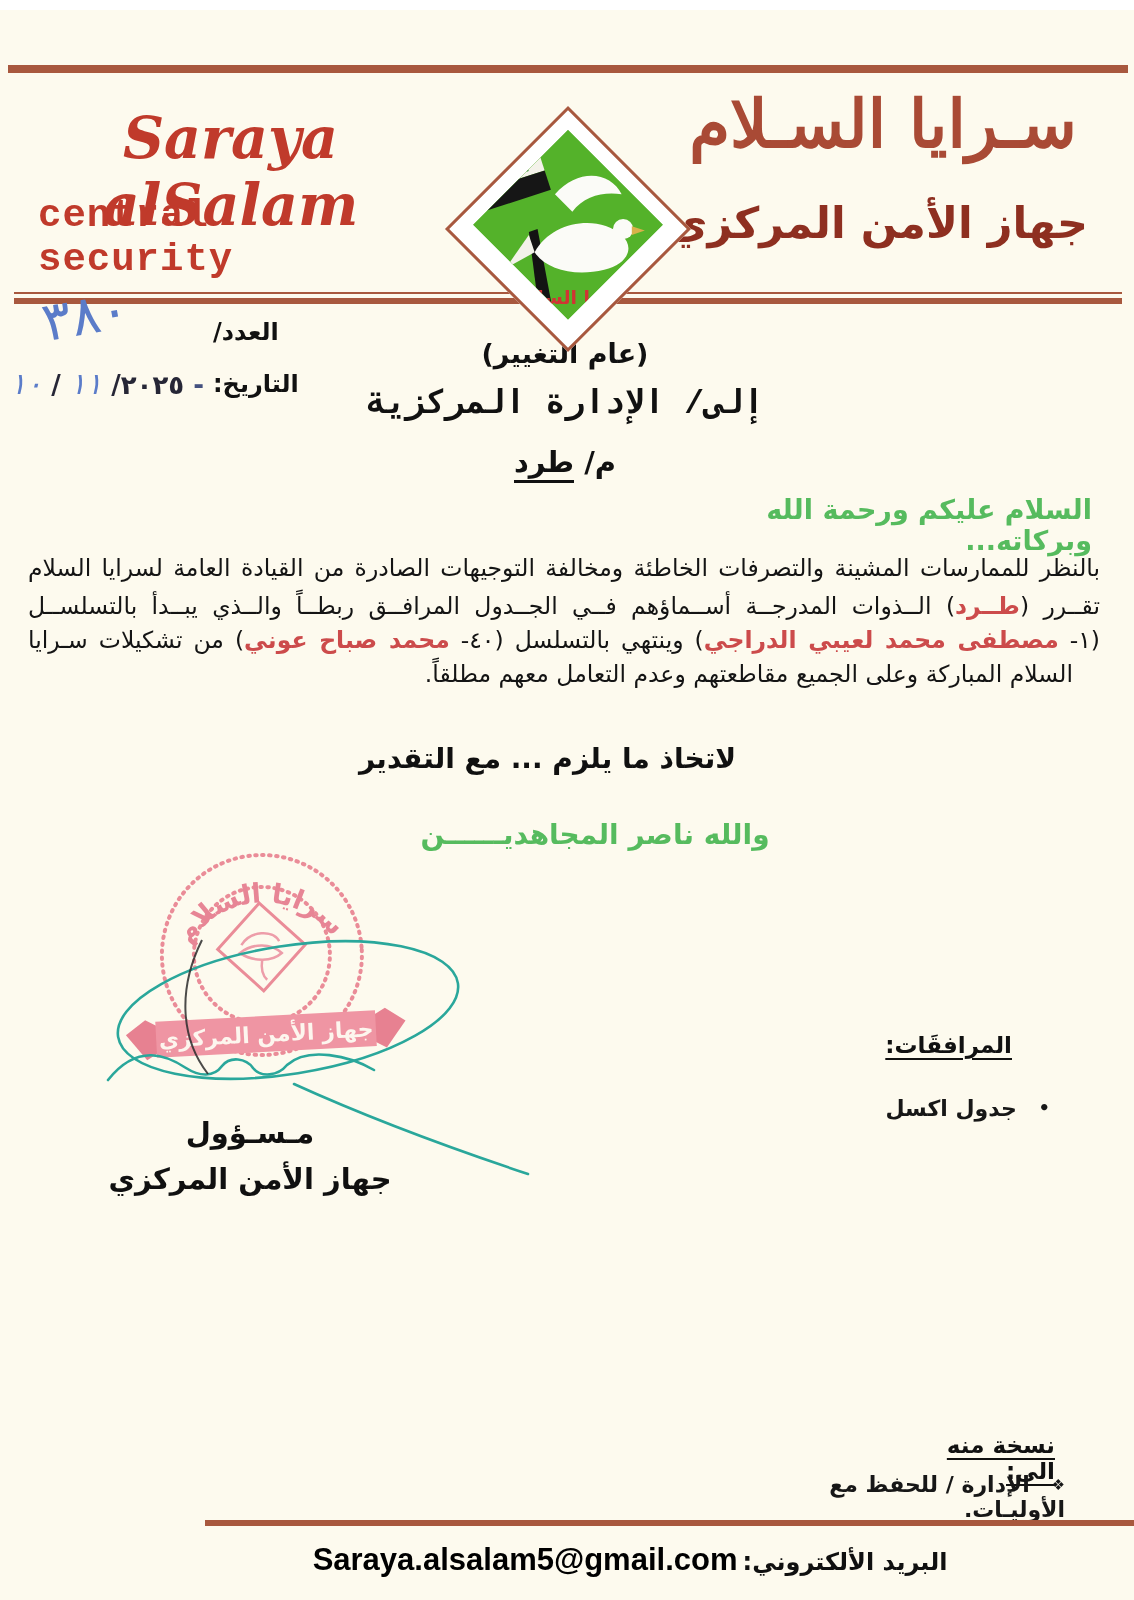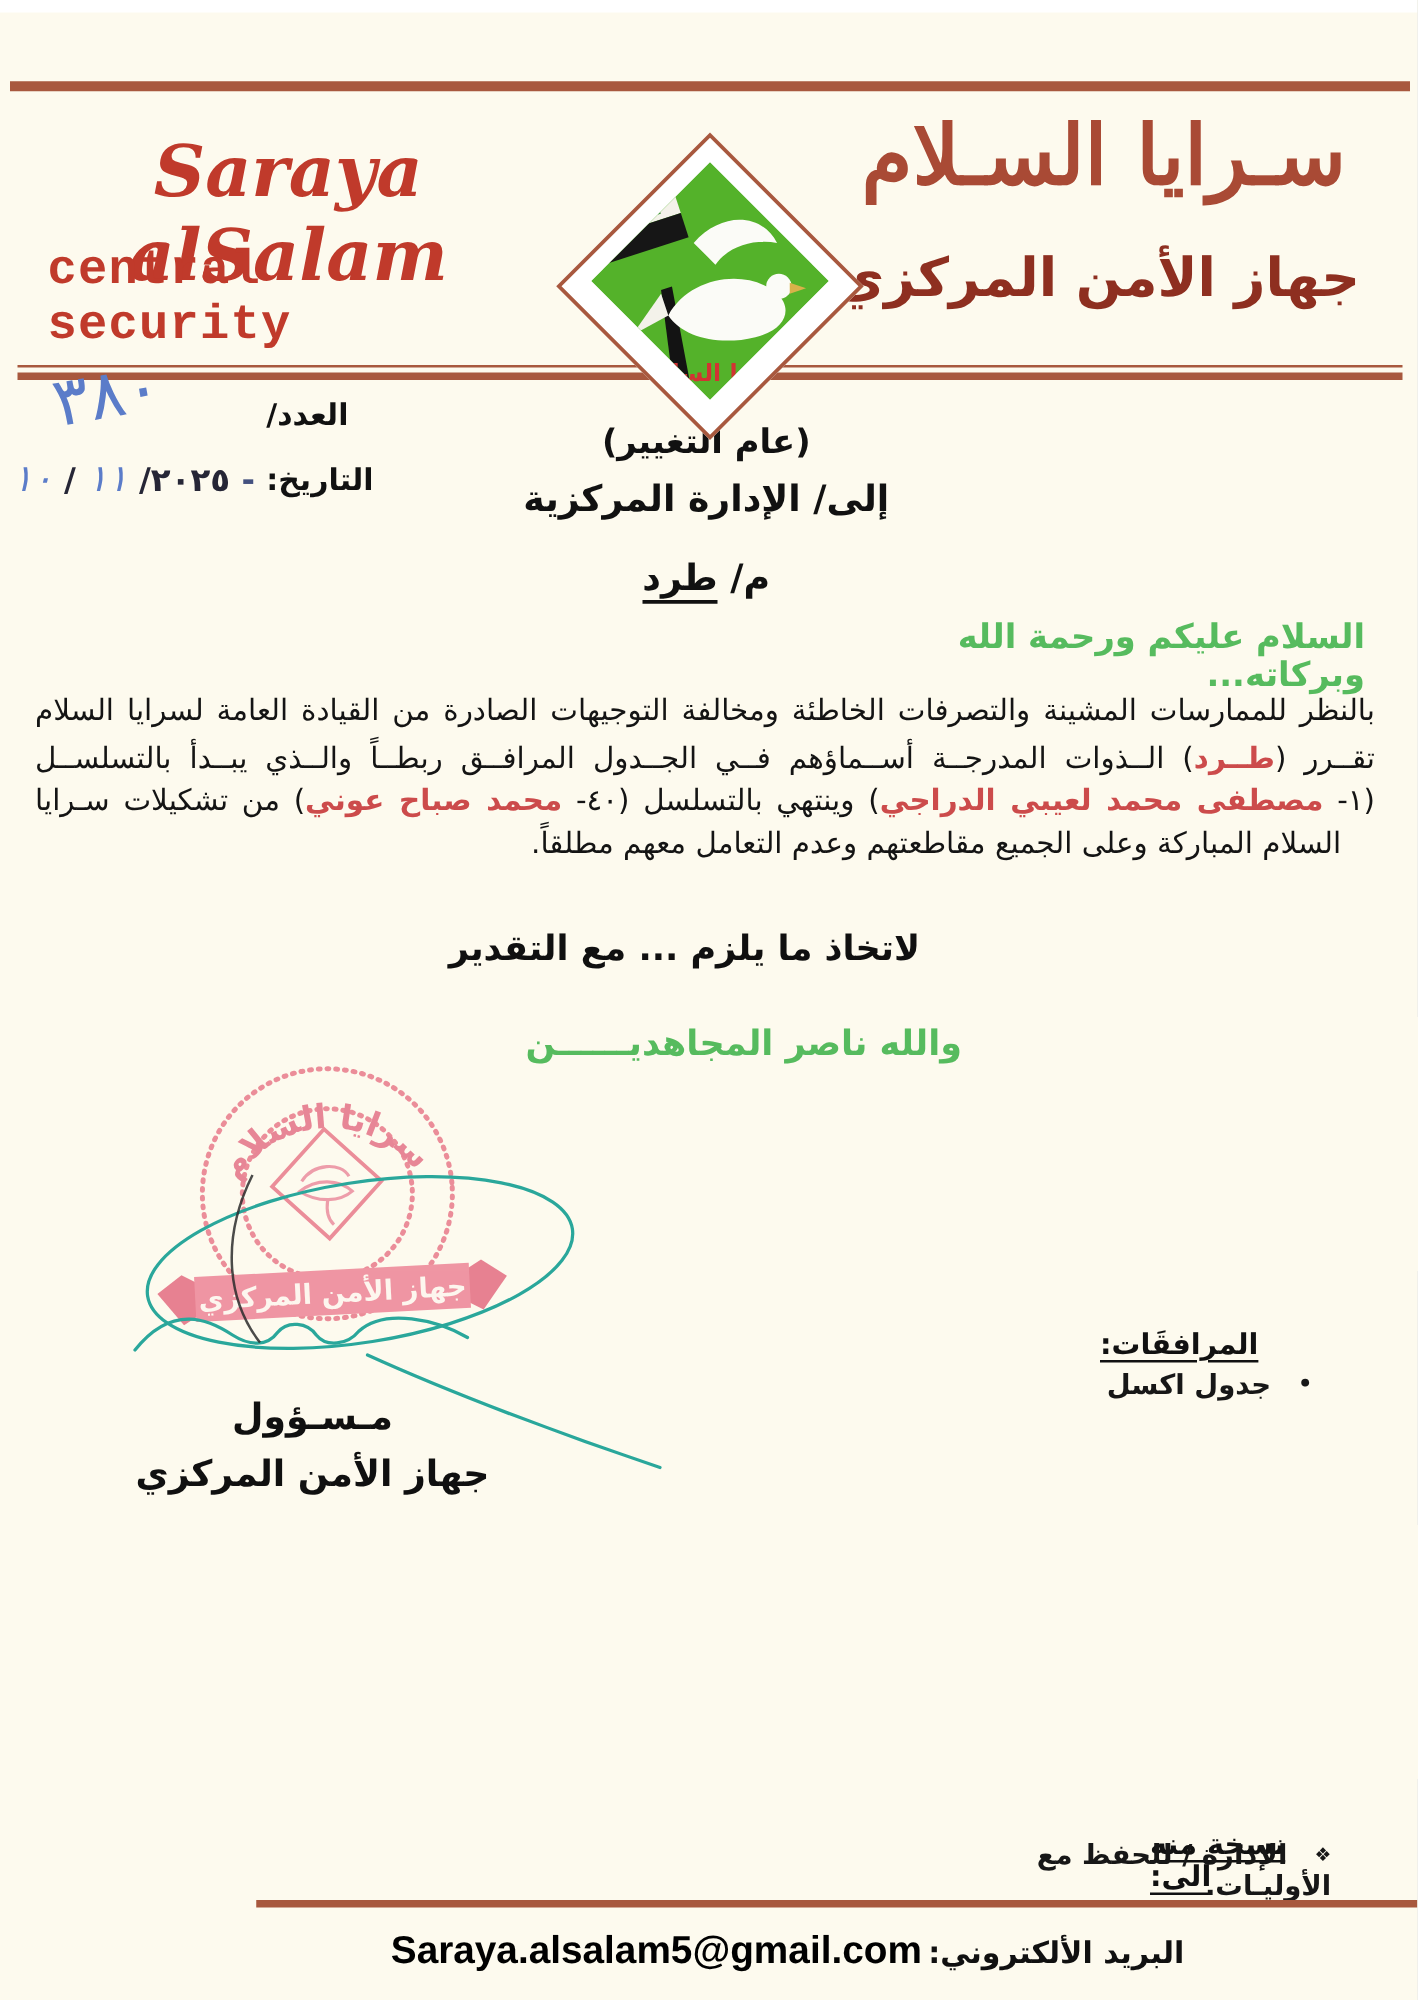--- a/index.html
+++ b/index.html
@@ -44,22 +44,22 @@
     direction:rtl; font-size:23.5px; color:#141414; white-space:nowrap;
     text-align:right;
   }
   .jline{direction:rtl; font-size:23.5px; color:#141414; text-align:justify; text-align-last:justify;}
   .red-strong{color:var(--body-red); font-weight:bold;}
   .closing{direction:rtl; font-weight:bold; font-size:28px; text-align:center; color:#101010;}
   .slogan{direction:rtl; font-weight:bold; font-size:28px; text-align:center; color:var(--green);}
   .sig-title{direction:rtl; font-weight:bold; font-size:29px; text-align:center; color:#101010;}
   .sig-date{direction:ltr; font-weight:bold; font-size:28px; text-align:center; color:#1a1a1a; word-spacing:8px;}
   .sig-date .hand{color:var(--hand-teal); font-weight:normal; font-style:italic; font-size:31px;}
-  .side-heading{direction:rtl; font-weight:bold; font-size:23px; color:#111; text-align:left;
-    text-decoration:underline; text-underline-offset:5px; text-decoration-thickness:2px;margin-top:31px;}
+  .side-heading{direction:rtl; font-weight:bold; font-size:23px; color:#111; text-align:right;
+    text-decoration:underline; text-underline-offset:5px; text-decoration-thickness:2px;}
   .side-item{direction:rtl; font-size:22px; font-weight:bold; color:#171717; text-align:right;}
   .side-item .bullet{font-size:18px; padding-left:14px; vertical-align:2px;}
   .footer-text{direction:rtl; text-align:center; white-space:nowrap;}
   .footer-label{font-weight:bold; font-size:24px; color:#101010;}
   .footer-email{font-family:"Liberation Sans", sans-serif; font-weight:bold; font-size:31px; color:#000;}
   
   .diamond-outer{
     position:absolute; left:481px; top:142px; width:168px; height:168px;
     transform:rotate(45deg); background:#fff; border:3px solid var(--rule); z-index:5;
   }
@@ -124,21 +124,21 @@
   <div class="abs label-ar" style="left:213px; top:370px;">التاريخ:</div>
   <div class="abs date-line" style="left:10px; top:366px;">
     <span>٢٠٢٥/</span>
     <span class="hand">١١</span>
     <span>/</span>
     <span class="hand">١٠</span>
     <span style="color:#44517f;">-</span>
   </div>
 
   <div class="abs center-ar" style="left:365px; top:338px; width:400px; font-size:27px;">(عام التغيير)</div>
-  <div class="abs center-ar" style="left:365px; top:382px; width:400px; font-size:29px;">إلى/ الإدارة المركزية</div>
+  <div class="abs center-ar" style="left:365px; top:382px; width:400px; font-size:33px;font-family:Liberation Mono, monospace;">إلى/ الإدارة المركزية</div>
   <div class="abs center-ar" style="left:365px; top:445px; width:400px; font-size:29px;">
     <span>م/ </span><span class="subject-underline">طرد</span>
   </div>
 
   <div class="abs salutation" style="left:640px; top:494px; width:452px;">السلام عليكم ورحمة الله وبركاته...</div>
 
   <div class="abs jline" style="left:28px; top:592px; width:1072px;">
     <span>تقــرر (</span><span class="red-strong">طــرد</span><span>) الــذوات المدرجــة أســماؤهم فــي الجــدول المرافــق ربطــاً والــذي يبــدأ بالتسلســل</span>
   </div>
   <div class="abs jline" style="left:28px; top:554px; width:1072px;">بالنظر للممارسات المشينة والتصرفات الخاطئة ومخالفة التوجيهات الصادرة من القيادة العامة لسرايا السلام</div>

